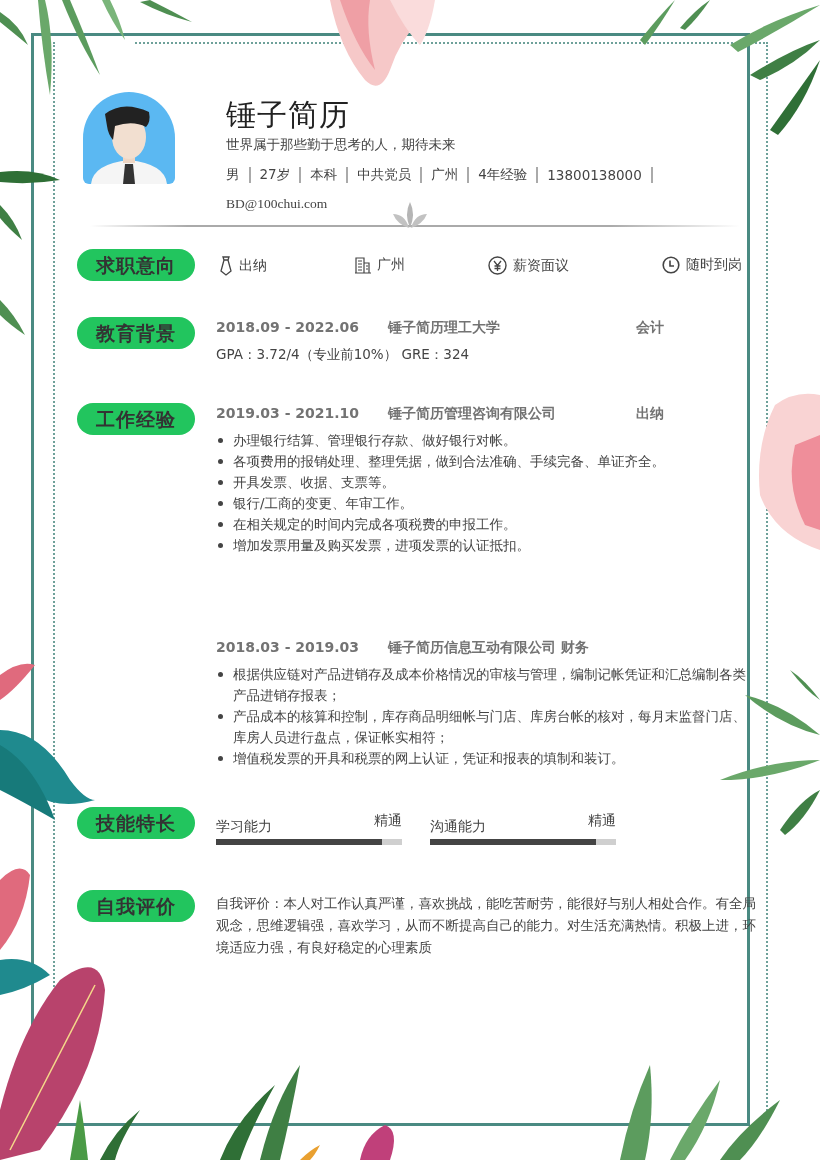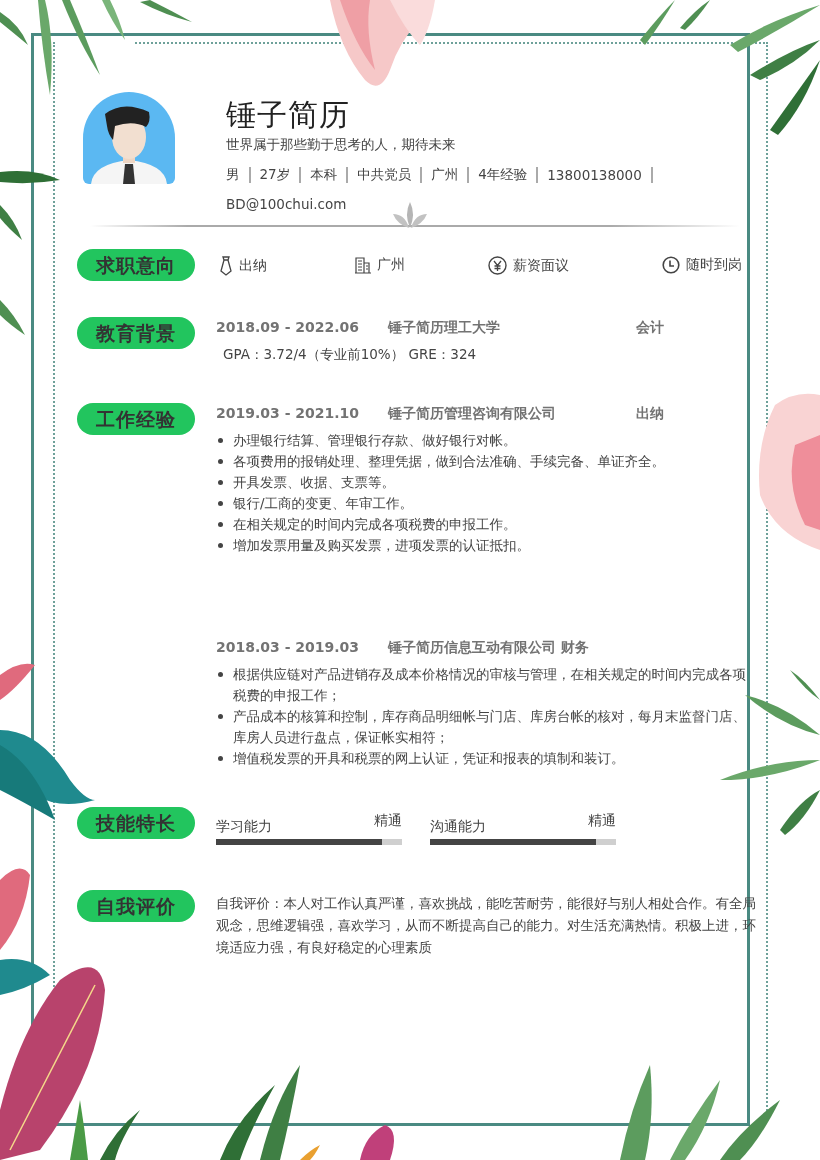--- a/index.html
+++ b/index.html
@@ -12,34 +12,34 @@
   .frame-dots-top { position:absolute; left:135px; top:42px; width:630px; height:0; border-top:2px dotted #4a8a82; opacity:.8; }
   .frame-dots-right { position:absolute; left:766px; top:42px; width:0; height:1080px; border-left:2px dotted #4a8a82; opacity:.8; }
 
   
   .avatar { position:absolute; left:83px; top:92px; width:92px; height:92px; overflow:hidden; border-radius:46px 46px 6px 6px; }
   .name { position:absolute; left:226px; top:95px; font-size:30px; color:#222; letter-spacing:1px; }
   .motto { position:absolute; left:226px; top:136px; font-size:13.5px; color:#444; }
   .info-row { position:absolute; left:226px; top:166px; font-size:13.5px; color:#444; display:flex; align-items:center; white-space:nowrap; }
   .info-row .item { display:inline-block; }
   .info-row .sep { display:inline-block; width:2px; height:16px; background:#aaa; margin:0 9px; }
-  .email { position:absolute; left:226px; top:196px; font-size:13.5px; color:#444; }
+  .email { position:absolute; left:226px; top:196px; font-size:13.5px; color:#444;font-family:Liberation Serif, serif; }
   .divider { position:absolute; left:90px; top:225px; width:650px; height:2px;
     background:linear-gradient(to right, rgba(170,170,170,0) 0%, #aaa 15%, #aaa 80%, rgba(170,170,170,0) 100%); }
   .divider-leaf { position:absolute; left:389px; top:200px; width:42px; height:32px; }
 
   
   .sec-label { position:absolute; left:77px; width:118px; height:32px; border-radius:16px; background:#22c55e;
     font-size:19px; font-weight:bold; color:#333; text-align:center; line-height:32px; letter-spacing:1px; }
 
   .intent-item { position:absolute; top:256px; font-size:14px; color:#444; display:flex; align-items:center; gap:6px; }
   .intent-item svg { display:block; }
 
   .row-head { position:absolute; font-size:14px; font-weight:bold; color:#737373; }
-  .plain { position:absolute; font-size:13.5px; color:#444;margin-left:7px; }
+  .plain { position:absolute; font-size:13.5px; color:#444; }
 
   ul.bullets { position:absolute; left:216px; list-style:none; font-size:13.5px; color:#444; line-height:21px; }
   ul.bullets li { position:relative; padding-left:17px; }
   ul.bullets li::before { content:""; position:absolute; left:2px; top:8px; width:5px; height:5px; border-radius:50%; background:#444; }
 
   .skill { position:absolute; top:810px; width:186px; }
   .skill .lbl { font-size:14px; color:#444; position:absolute; left:0; top:8px; }
   .skill .lvl { font-size:14px; color:#444; position:absolute; right:0; top:2px; }
   .skill .bar { position:absolute; left:0; top:29px; width:186px; height:6px; background:#cfcfcf; }
   .skill .fill { height:6px; background:#444; }
@@ -188,21 +188,21 @@
   <li>各项费用的报销处理、整理凭据，做到合法准确、手续完备、单证齐全。</li>
   <li>开具发票、收据、支票等。</li>
   <li>银行/工商的变更、年审工作。</li>
   <li>在相关规定的时间内完成各项税费的申报工作。</li>
   <li>增加发票用量及购买发票，进项发票的认证抵扣。</li>
 </ul>
 
 <div class="row-head" style="left:216px;top:639px">2018.03 - 2019.03</div>
 <div class="row-head" style="left:388px;top:639px">锤子简历信息互动有限公司 财务</div>
 <ul class="bullets" style="top:664px;width:535px">
-  <li>根据供应链对产品进销存及成本价格情况的审核与管理，在相关规定的时间内完成各项税费的申报工作；</li>
+  <li>根据供应链对产品进销存及成本价格情况的审核与管理，编制记帐凭证和汇总编制各类产品进销存报表；</li>
   <li>产品成本的核算和控制，库存商品明细帐与门店、库房台帐的核对，每月末监督门店、库房人员进行盘点，保证帐实相符；</li>
   <li>增值税发票的开具和税票的网上认证，凭证和报表的填制和装订。</li>
 </ul>
 
 <div class="sec-label" style="top:807px">技能特长</div>
 <div class="skill" style="left:216px">
   <span class="lbl">学习能力</span>
   <span class="lvl">精通</span>
   <div class="bar">
       <div class="fill" style="width:89%"></div>

